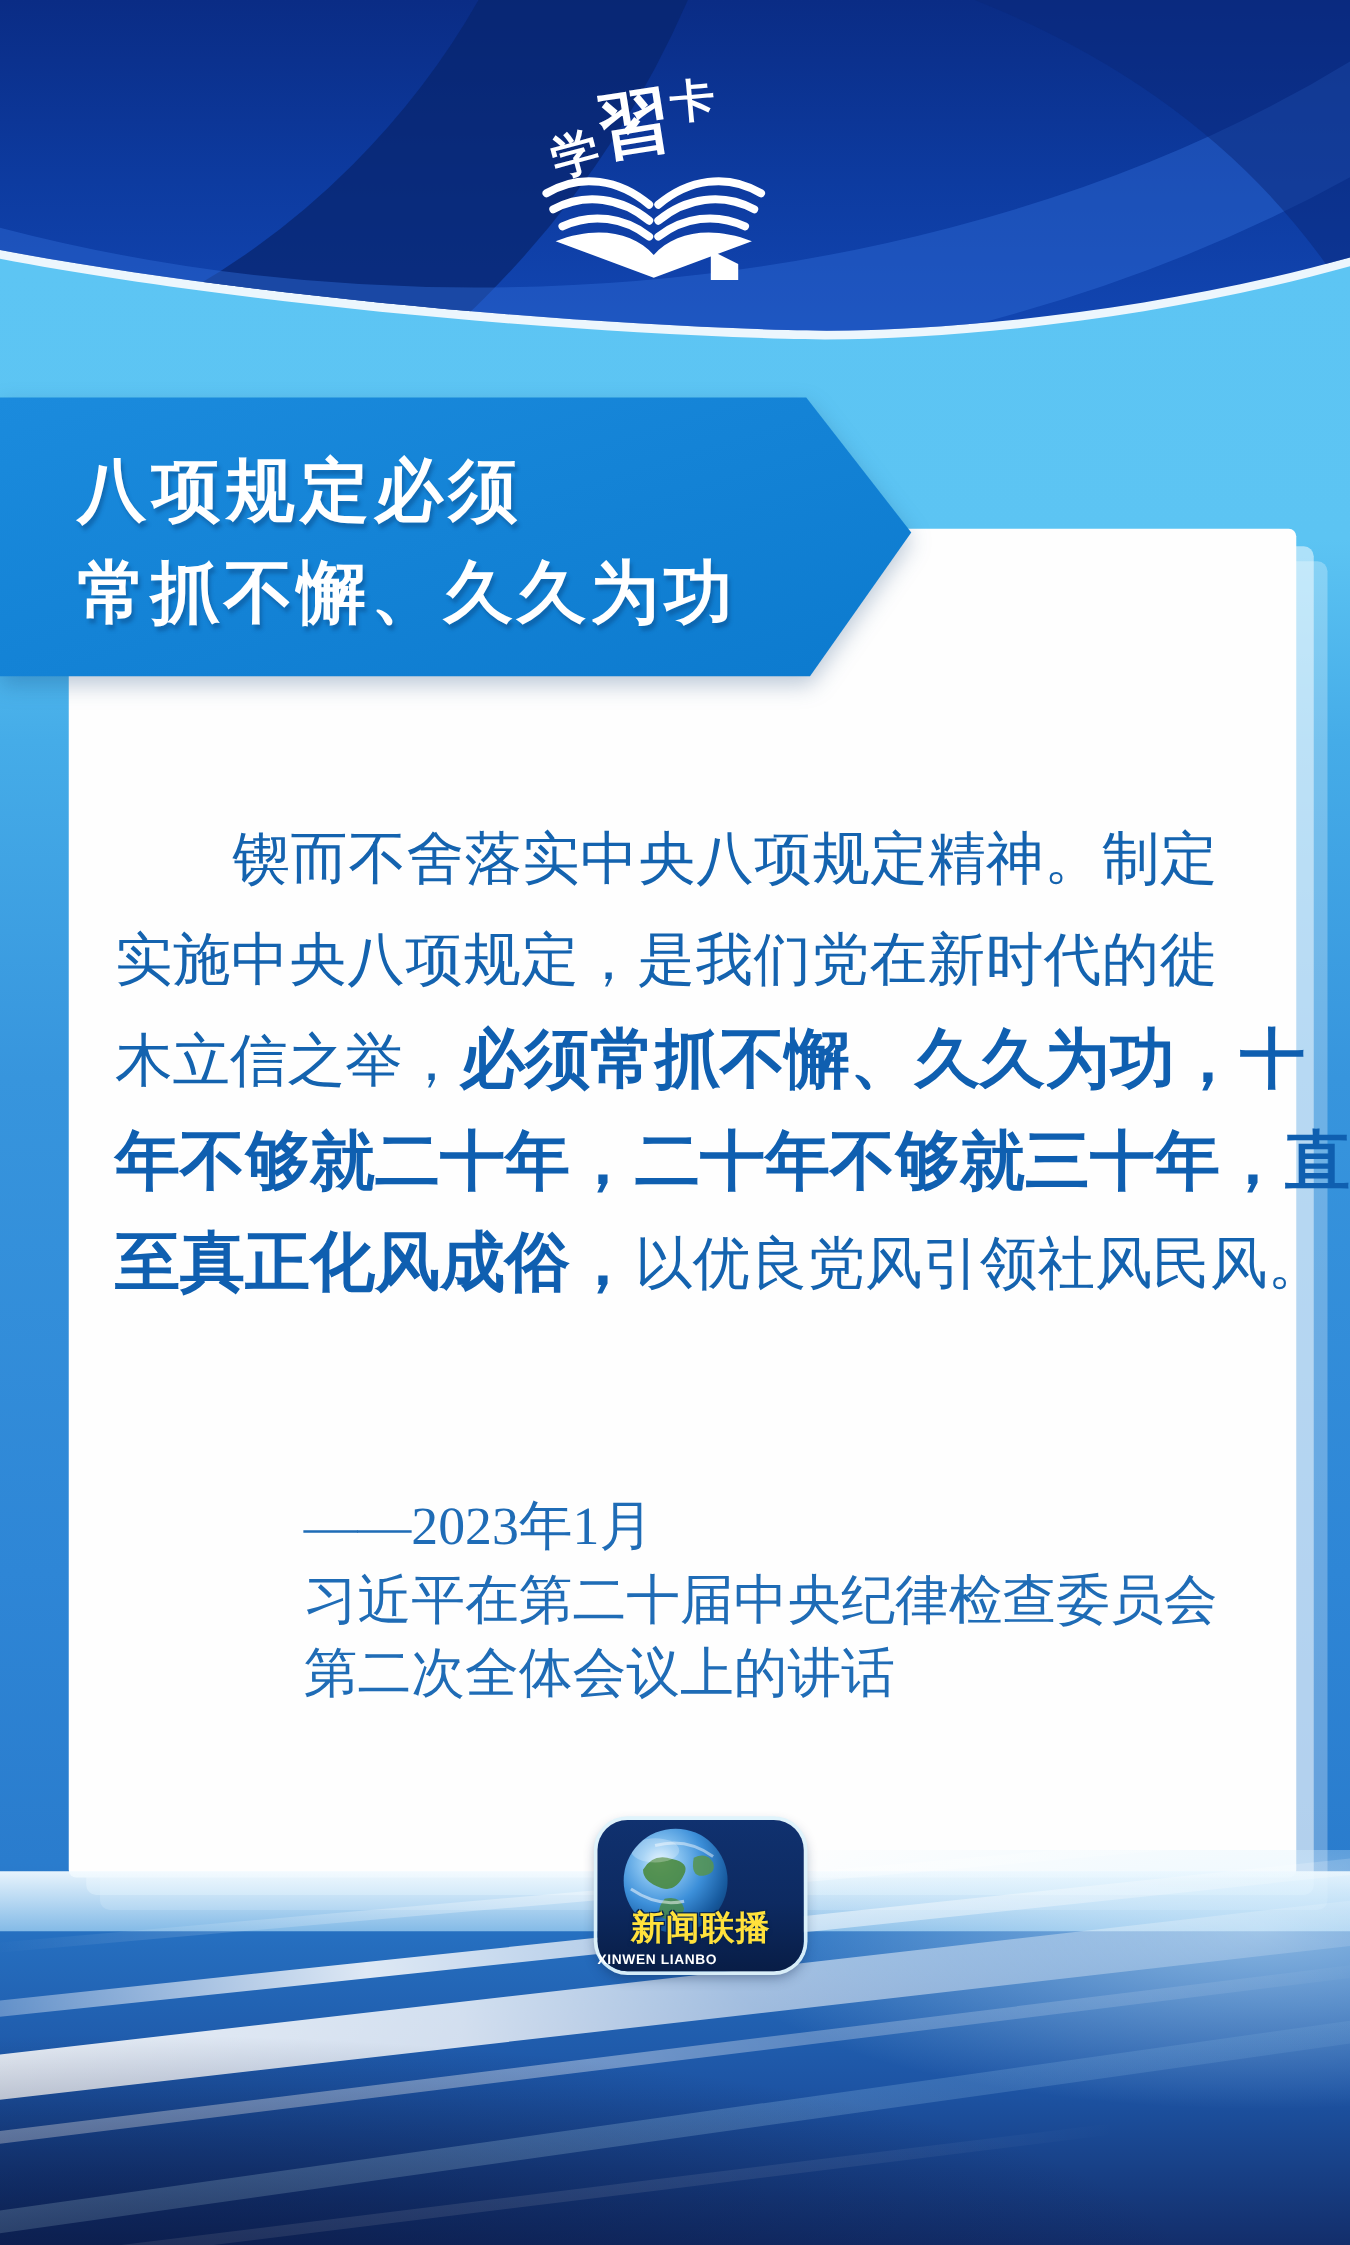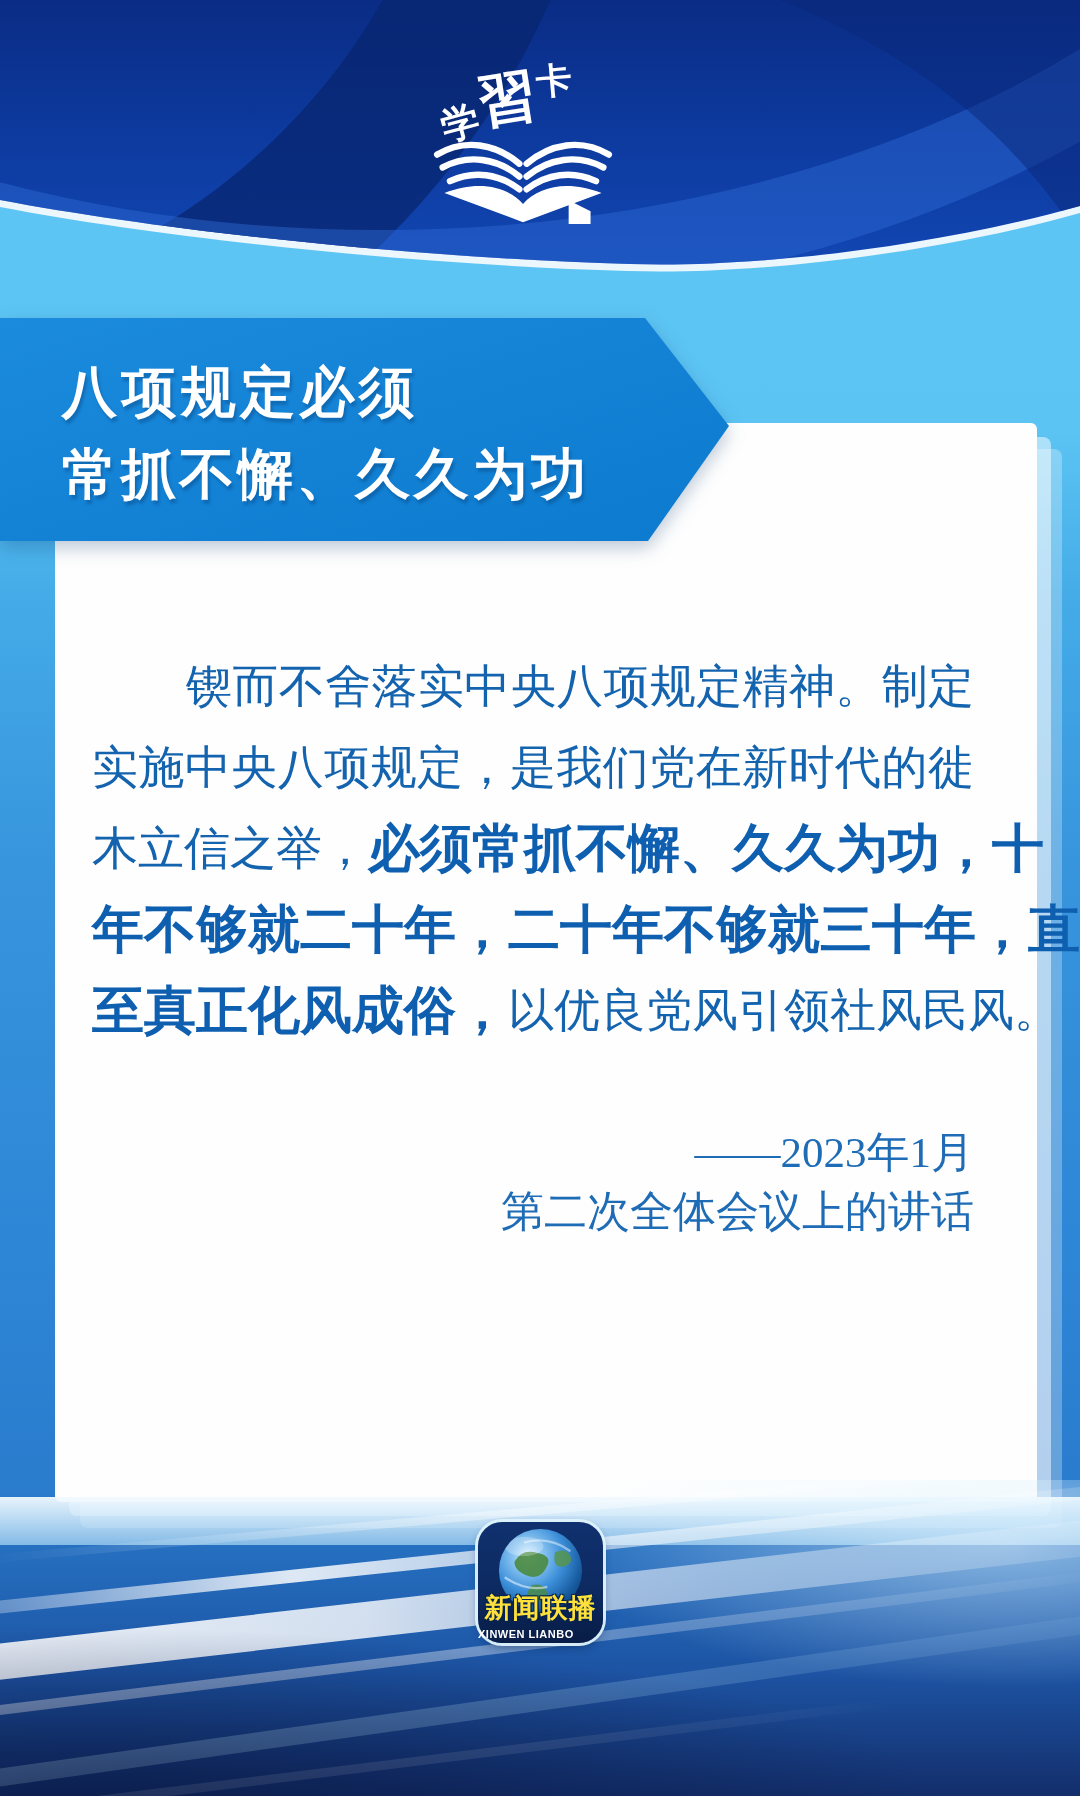--- a/index.html
+++ b/index.html
@@ -38,21 +38,21 @@
     background:rgba(255,255,255,.28);border-radius:8px;}
   .card{position:absolute;left:55px;top:423px;width:982px;height:1079px;
     background:#fefefe;border-radius:6px;}
   
   .quote{position:absolute;left:92px;top:645px;width:882px;color:#1463af;}
   .qline{display:flex;justify-content:space-between;align-items:center;height:81px;font-size:46px;}
   .qline.indent{padding-left:94px;}
   .qline span{line-height:1;}
   .qline span.b{font-weight:800;font-size:52px;color:#0f5fb0;}
   
-  .attribution{position:absolute;right:106px;top:1123px;text-align:right;
+  .attribution{position:absolute;right:106px;top:1192px;
     font-family:"Liberation Serif",serif;color:#1f6cb6;font-size:43px;line-height:59px;margin-left:38px;}
   
   .light-band{position:absolute;left:0;top:1497px;width:1080px;height:48px;
     background:linear-gradient(180deg,rgba(242,250,255,.95),rgba(168,215,245,.72));}
   .streaks{position:absolute;left:0;top:1480px;width:1080px;height:316px;overflow:hidden;}
   .streak{position:absolute;left:-15%;width:140%;}
   .s1{top:58px;height:13px;transform:rotate(-6deg);
     background:linear-gradient(90deg,rgba(255,255,255,0),rgba(255,255,255,.85) 30%,rgba(255,255,255,.25) 72%,rgba(255,255,255,0));}
   .s2{top:96px;height:36px;transform:rotate(-6.5deg);
     background:linear-gradient(90deg,rgba(255,255,255,.95),rgba(255,255,255,.8) 35%,rgba(255,255,255,.15) 80%,rgba(255,255,255,0));}
@@ -62,23 +62,23 @@
     background:linear-gradient(90deg,rgba(255,255,255,0) 10%,rgba(255,255,255,.4) 45%,rgba(255,255,255,0) 90%);}
   .s5{top:205px;height:18px;transform:rotate(-8deg);
     background:linear-gradient(90deg,rgba(185,227,250,.55),rgba(185,227,250,.2) 55%,rgba(185,227,250,0));}
   .s6{top:255px;height:9px;transform:rotate(-7deg);
     background:linear-gradient(90deg,rgba(255,255,255,.35),rgba(255,255,255,0) 70%);}
   .glow{position:absolute;right:-140px;top:-40px;width:700px;height:260px;
     background:radial-gradient(ellipse at 70% 40%,rgba(220,242,255,.55),rgba(220,242,255,0) 65%);}
   .vignette{position:absolute;left:0;top:120px;width:1080px;height:196px;
     background:radial-gradient(ellipse at 8% 115%,rgba(9,24,66,.8),rgba(9,24,66,0) 62%);}
   
-  .app-logo{position:absolute;left:478px;top:1522px;width:125px;height:121px;border-radius:24px;
+  .app-logo{position:absolute;left:478px;top:1456px;width:125px;height:121px;border-radius:24px;
     background:linear-gradient(180deg,#10316f 0%,#0d2a61 55%,#081d46 100%);
-    box-shadow:0 0 0 3px rgba(222,243,252,.95),0 4px 10px rgba(10,30,70,.45);}
+    box-shadow:0 0 0 3px rgba(222,243,252,.95),0 4px 10px rgba(10,30,70,.45);padding-left:40px;}
   .globe{position:absolute;left:19px;top:5px;}
   .app-cn{position:absolute;left:0;bottom:17px;width:100%;text-align:center;
     font-size:27px;font-weight:900;color:#ffe13c;letter-spacing:1px;
     text-shadow:1px 1px 0 #06224e,-1px 1px 0 #06224e,1px -1px 0 #06224e,-1px -1px 0 #06224e,0 2px 3px #06224e;}
   .app-en{position:absolute;left:0;bottom:3px;width:100%;
     font-size:11px;font-weight:700;color:#ffffff;letter-spacing:.5px;white-space:nowrap;}
 </style>
 </head>
 <body>
 
@@ -261,20 +261,21 @@
       <span>社</span>
       <span>风</span>
       <span>民</span>
       <span>风</span>
       <span>。</span>
     </div>
   </div>
 
 <div class="attribution">
   <div>——2023年1月</div>
+  <div>习近平在第二十届中央纪律检查委员会</div>
   <div>第二次全体会议上的讲话</div>
 </div>
 
 <div class="light-band"></div>
 <div class="streaks">
   <div class="glow"></div>
   <div class="streak s4"></div>
   <div class="streak s1"></div>
   <div class="streak s2"></div>
   <div class="streak s3"></div>

